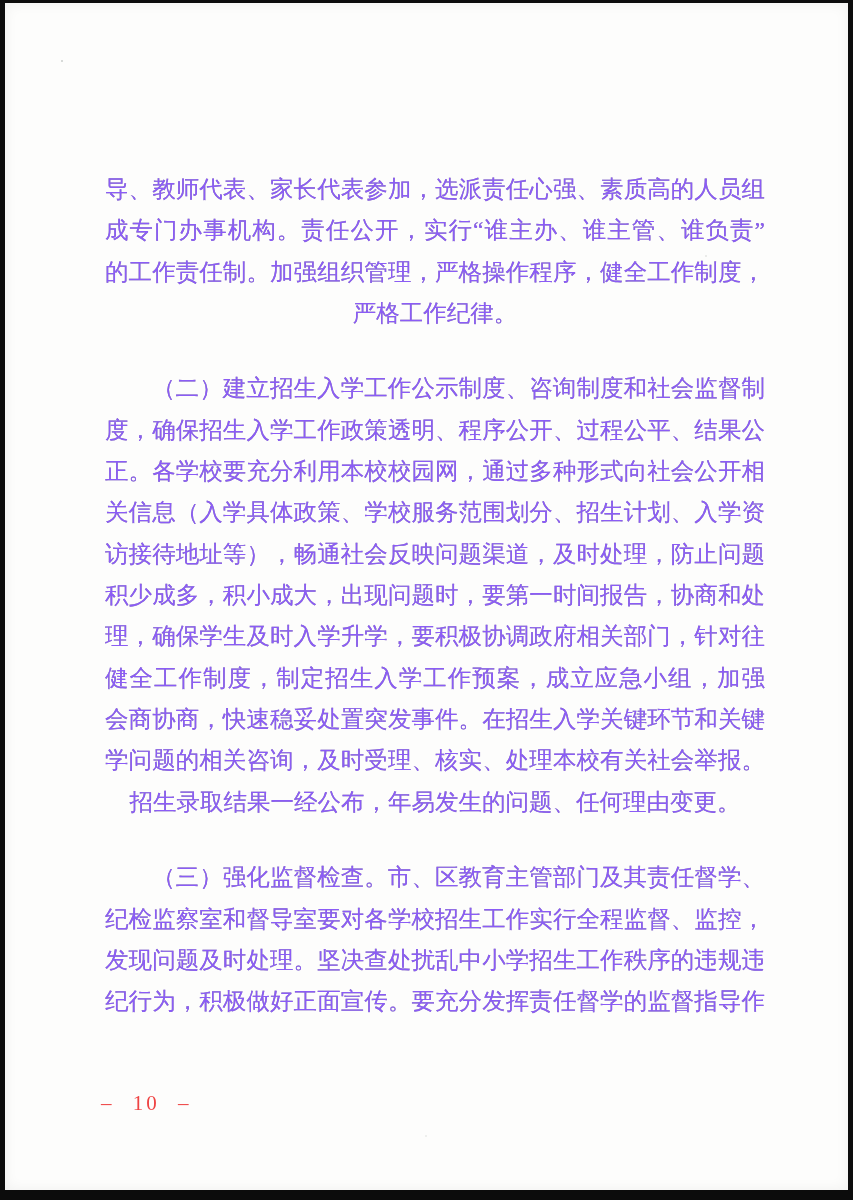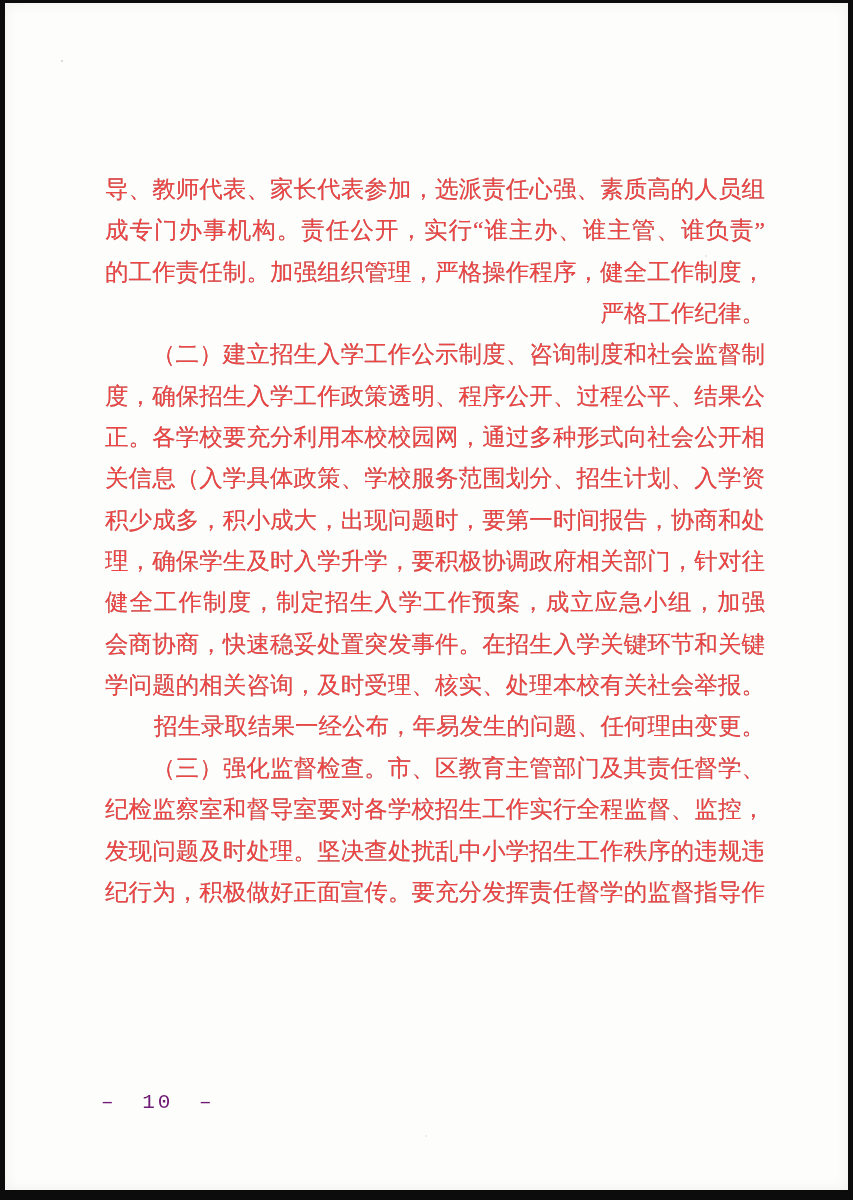--- a/index.html
+++ b/index.html
@@ -30,45 +30,46 @@
     pointer-events: none;
     box-shadow: inset 0 0 14px rgba(0,0,0,0.06);
   }
   .text-block {
     position: absolute;
     left: 100px;
     top: 166px;
     width: 660px;
     font-family: "Liberation Serif", "DejaVu Serif", serif;
     font-size: 23.5px;
-    color: #ef4444;
+    color: #8b5cf6;
     text-shadow: 0 0 0.5px rgba(58,65,61,0.55);
   }
   .line {
     height: 41.35px;
     line-height: 41.35px;
     text-align: justify;
     text-align-last: justify;
     overflow: hidden;
   }
   .line.indent {
     padding-left: 47px;
+    margin-top: 34px;
   }
   .line.last {
-    text-align: right;
+    text-align: center;
     text-align-last: auto;
   }
   .page-number {
     position: absolute;
     left: 96px;
     top: 1085px;
-    font-family: Liberation Mono, monospace;
+    font-family: Liberation Serif, serif;
     font-size: 21px;
     line-height: 30px;
-    color: #701a75;
+    color: #ef4444;
     letter-spacing: 3px;
     word-spacing: 10px;
   }
   
   .speck {
     position: absolute;
     border-radius: 50%;
     background: #9aa09d;
     opacity: 0.5;
   }
@@ -82,20 +83,21 @@
 <div class="page">
   <div class="text-block">
       <div class="line">导、教师代表、家长代表参加，选派责任心强、素质高的人员组</div>
       <div class="line">成专门办事机构。责任公开，实行“谁主办、谁主管、谁负责”</div>
       <div class="line">的工作责任制。加强组织管理，严格操作程序，健全工作制度，</div>
       <div class="line last">严格工作纪律。</div>
       <div class="line indent">（二）建立招生入学工作公示制度、咨询制度和社会监督制</div>
       <div class="line">度，确保招生入学工作政策透明、程序公开、过程公平、结果公</div>
       <div class="line">正。各学校要充分利用本校校园网，通过多种形式向社会公开相</div>
       <div class="line">关信息（入学具体政策、学校服务范围划分、招生计划、入学资</div>
+      <div class="line">访接待地址等），畅通社会反映问题渠道，及时处理，防止问题</div>
       <div class="line">积少成多，积小成大，出现问题时，要第一时间报告，协商和处</div>
       <div class="line">理，确保学生及时入学升学，要积极协调政府相关部门，针对往</div>
       <div class="line">健全工作制度，制定招生入学工作预案，成立应急小组，加强</div>
       <div class="line">会商协商，快速稳妥处置突发事件。在招生入学关键环节和关键</div>
       <div class="line">学问题的相关咨询，及时受理、核实、处理本校有关社会举报。</div>
       <div class="line last">招生录取结果一经公布，年易发生的问题、任何理由变更。</div>
       <div class="line indent">（三）强化监督检查。市、区教育主管部门及其责任督学、</div>
       <div class="line">纪检监察室和督导室要对各学校招生工作实行全程监督、监控，</div>
       <div class="line">发现问题及时处理。坚决查处扰乱中小学招生工作秩序的违规违</div>
       <div class="line">纪行为，积极做好正面宣传。要充分发挥责任督学的监督指导作</div>

